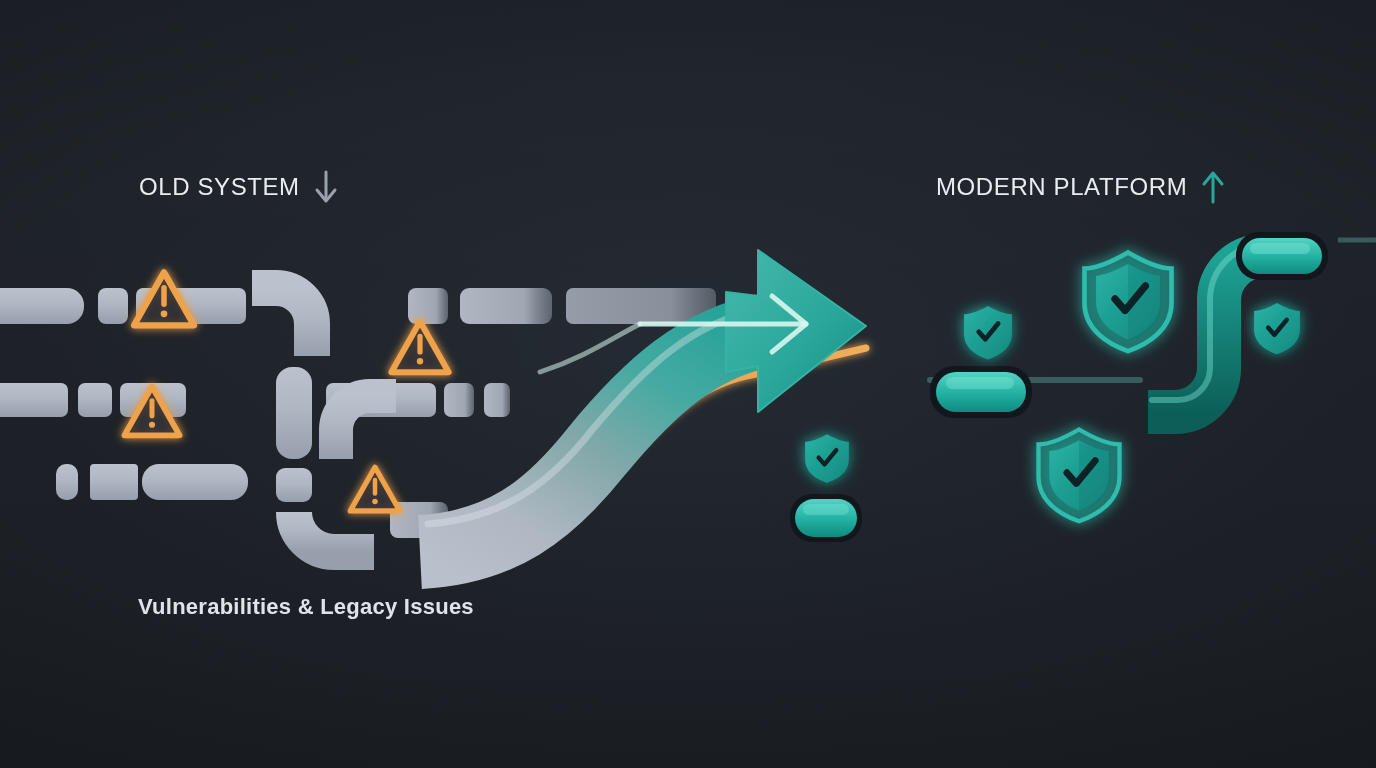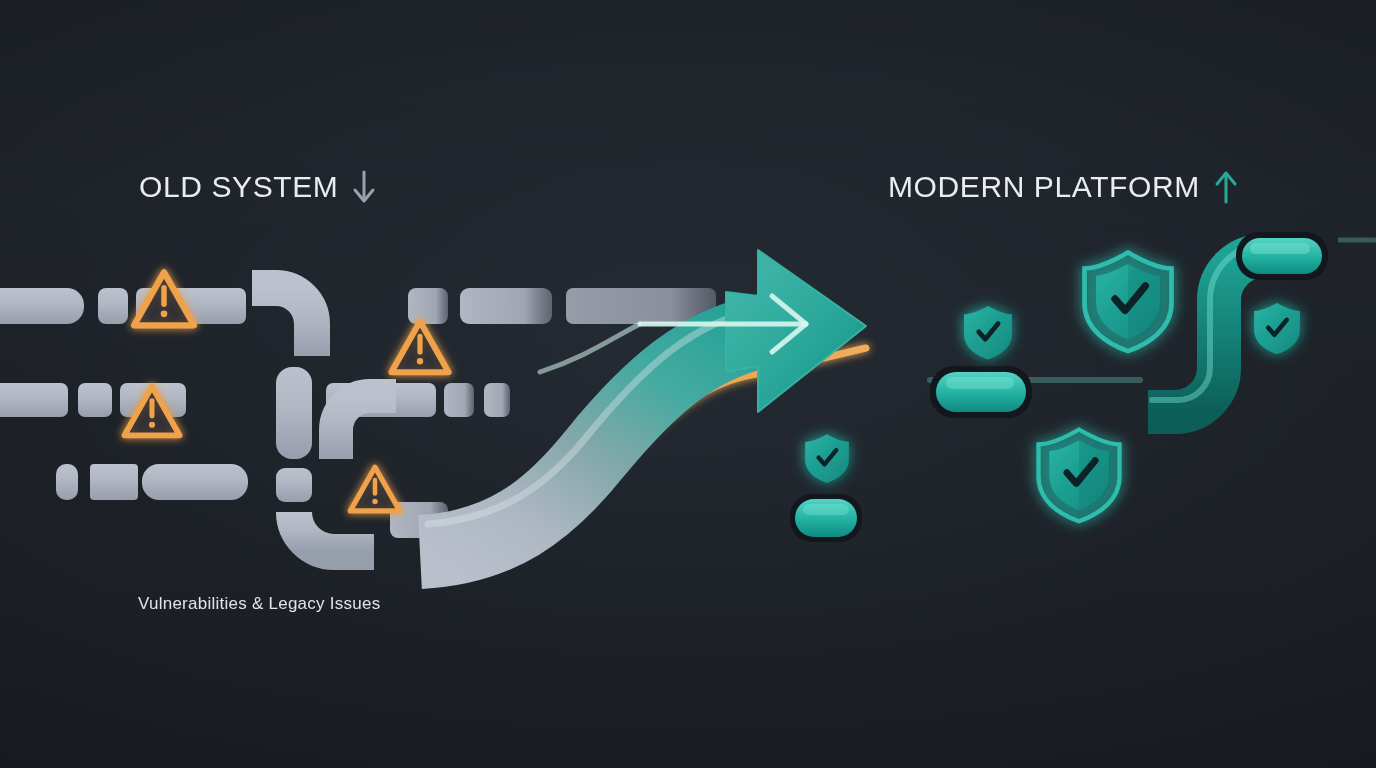--- a/index.html
+++ b/index.html
@@ -37,36 +37,36 @@
     overflow: visible;
   }
   .hdr {
     position: absolute;
     display: flex;
     align-items: center;
     gap: 14px;
     white-space: nowrap;
   }
   .hdr-text {
-    font-size: 30px;
+    font-size: 24px;
     letter-spacing: 0.6px;
     font-weight: 400;
   }
   #hdr-left { left: 139px; top: 170px; }
   #hdr-left .hdr-text { color: #e9ecf1; }
-  #hdr-right { left: 888px; top: 170px; align-items: center; }
+  #hdr-right { left: 936px; top: 170px; align-items: center; }
   #hdr-right .hdr-text { color: #e9ecf1; }
   .arrow-glyph { display: block; }
   .cap {
     position: absolute;
-    font-size: 17px;
+    font-size: 22px;
     color: #dfe3ea;
     letter-spacing: 0.25px;
     white-space: nowrap;
-    font-weight: 400;
+    font-weight: 700;
   }
   #cap-left { left: 138px; top: 594px; }
   #cap-right { left: 935px; top: 594px; }
 </style>
 </head>
 <body>
 
 <div id="stage">
 
   <div id="bgvignette"></div>

